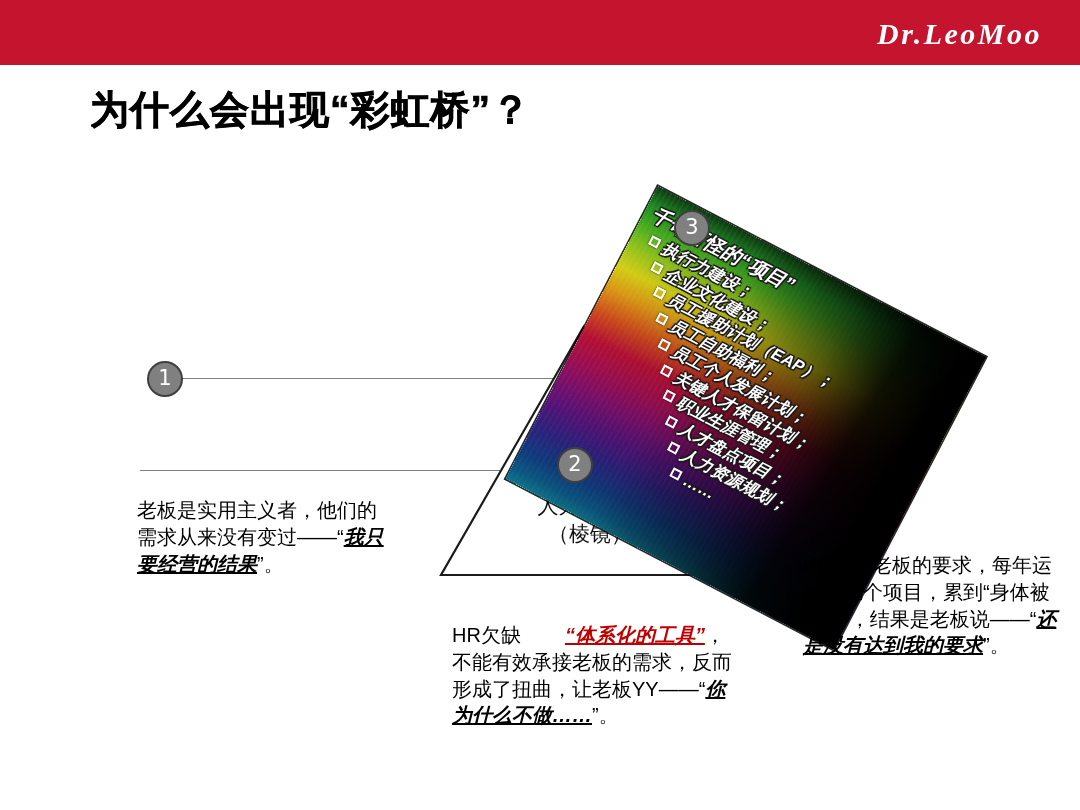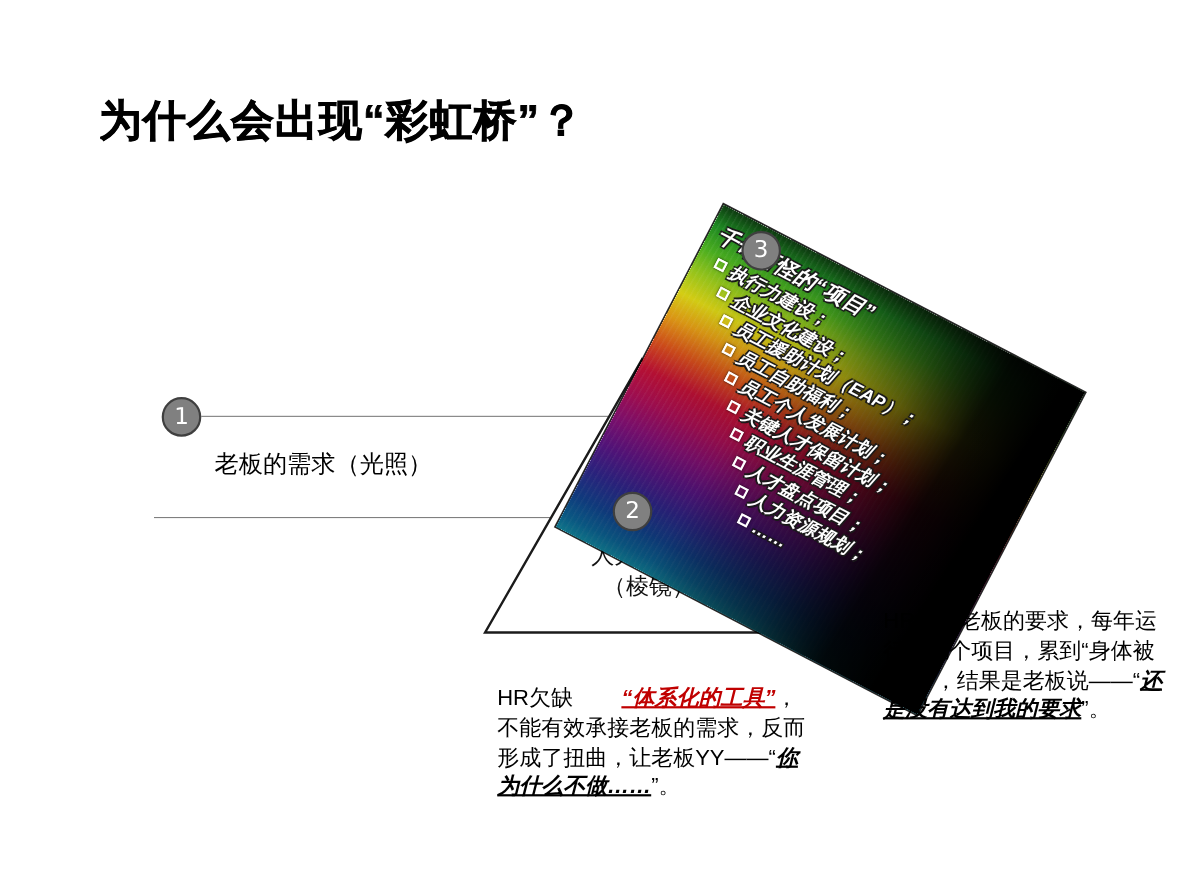--- a/index.html
+++ b/index.html
@@ -240,20 +240,23 @@
     text-decoration: underline;
     color: #c00000;
     margin-left: 44px;
   }
 </style>
 </head>
 <body>
 
 <div id="slide">
 
+  <div id="header-bar">
+    <div id="brand-logo">Dr.LeoMoo</div>
+  </div>
 
   <div id="slide-title">为什么会出现“彩虹桥”？</div>
 
   <div class="ray-line" id="ray-top"></div>
   <div class="ray-line" id="ray-bottom"></div>
 
   <div id="prism-triangle">
     <svg width="295" height="260" viewBox="0 0 295 260">
       <polygon points="147.5,7 290,255 5,255" fill="#ffffff" stroke="#1b1b1b" stroke-width="2.2"></polygon>
     </svg>
@@ -278,22 +281,24 @@
       <div class="rb-item"><span class="box"></span><span>人才盘点项目；</span></div>
       <div class="rb-item"><span class="box"></span><span>人力资源规划；</span></div>
       <div class="rb-item"><span class="box"></span><span>……</span></div>
     </div>
   </div>
 
   <div class="badge" id="badge-1">1</div>
   <div class="badge" id="badge-2">2</div>
   <div class="badge" id="badge-3">3</div>
 
-  <div class="caption" id="caption-demand">老板的需求（光照）</div>
-
+
+  <div class="caption" id="caption-left">
+    <span>老板是实用主义者，他们的需求从来没有变过——“</span><span class="emph">我只要经营的结果</span><span>”。</span>
+  </div>
 
   <div class="caption" id="caption-center">
     <span>HR欠缺</span><span class="emph-red">“体系化的工具”</span><span>，不能有效承接老板的需求，反而形成了扭曲，让老板YY——“</span><span class="emph">你为什么不做……</span><span>”。</span>
   </div>
 
   <div class="caption" id="caption-right">
     <span>HR按照老板的要求，每年运行十几个项目，累到“身体被掏空”，结果是老板说——“</span><span class="emph">还是没有达到我的要求</span><span>”。</span>
   </div>
 
 </div>

